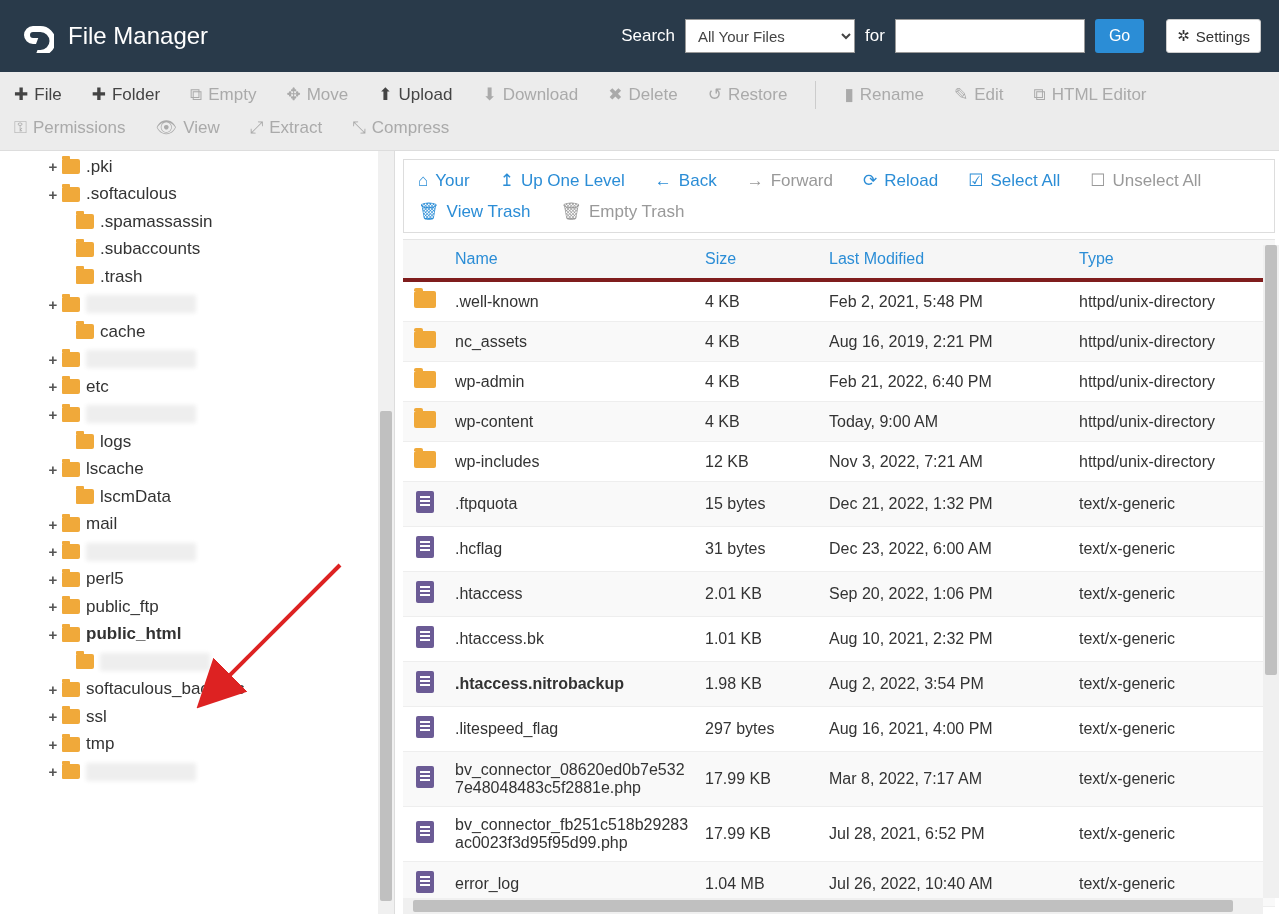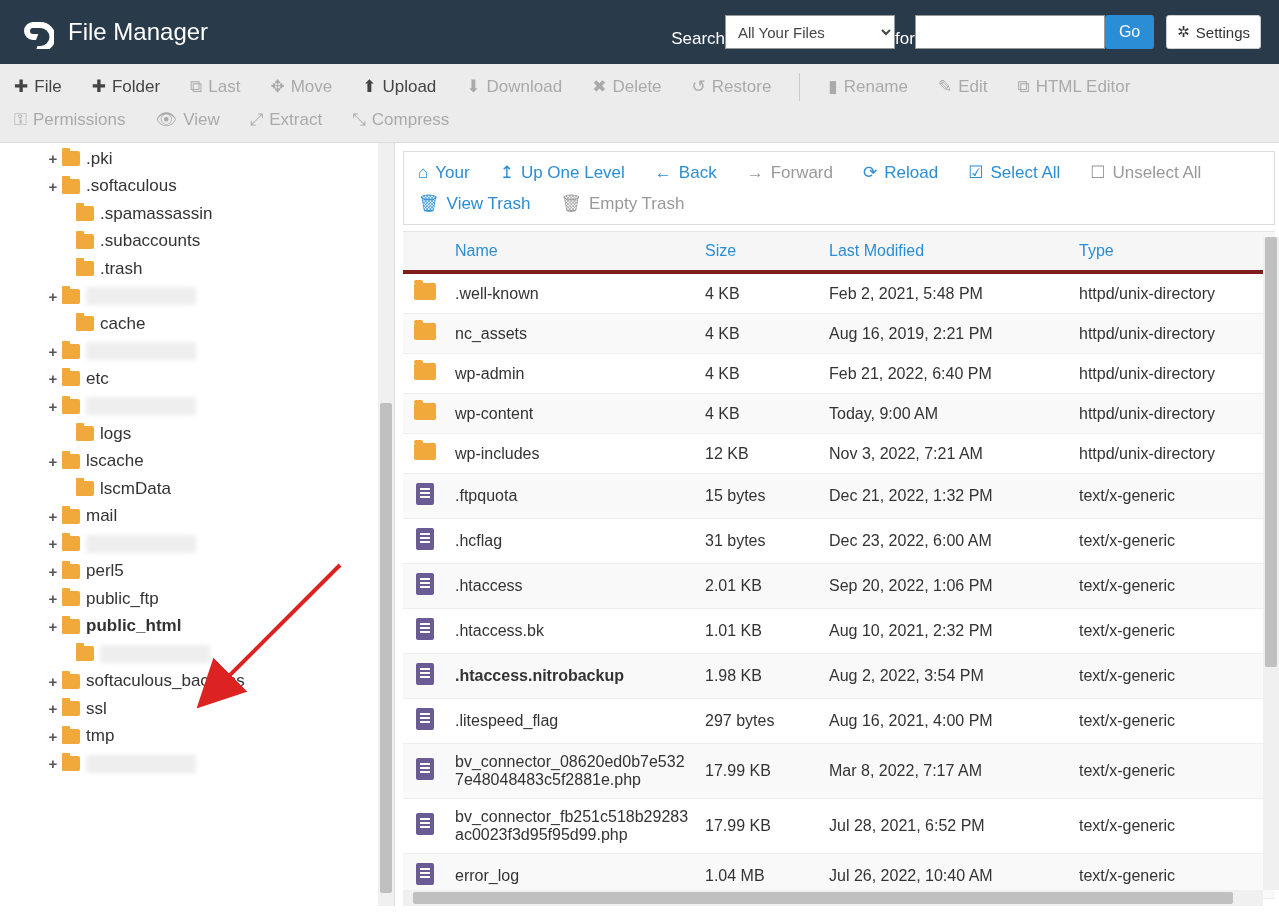--- a/index.html
+++ b/index.html
@@ -1,24 +1,24 @@
 <!DOCTYPE html>
 <html><head>
 <meta charset="utf-8">
 <style>
 * { box-sizing: border-box; margin: 0; padding: 0; }
 body { font-family: "Helvetica Neue", Arial, sans-serif; font-size: 14px; color: #333; overflow: hidden; width: 1279px; height: 915px; background: #fff; }
 
 
-.header { background: #293a4a; color: #fff; height: 64px; display: flex; align-items: center; padding: 0 18px; }
+.header { background: #293a4a; color: #fff; height: 72px; display: flex; align-items: center; padding: 0 18px; }
 .header .logo { display: flex; align-items: center; gap: 14px; }
 .header .logo svg { width: 36px; height: 36px; fill: #fff; }
 .header .title { font-size: 24px; font-weight: 400; }
 .header .spacer { flex: 1; }
-.header .search-area { display: flex; align-items: flex-end; font-size: 17px; }
+.header .search-area { display: flex; align-items: center; gap: 10px; font-size: 17px; }
 .header select { background: #fff; border: 1px solid #999; height: 34px; padding: 4px 8px; font-size: 15px; color: #444; width: 170px; }
 .header input[type=text] { background: #fff; border: 1px solid #999; height: 34px; width: 190px; padding: 4px 8px; }
 .header .go-btn { background: #2b8dd6; color: #fff; border: none; border-radius: 3px; height: 34px; padding: 0 14px; font-size: 16px; cursor: pointer; }
 .header .settings-btn { background: #fff; color: #333; border: 1px solid #ccc; border-radius: 3px; height: 34px; padding: 0 10px; font-size: 15px; margin-left: 12px; cursor: pointer; display: flex; align-items: center; gap: 6px; }
 
 
 .toolbar { background: #ececec; border-bottom: 1px solid #ddd; padding: 6px 12px; display: flex; flex-wrap: wrap; gap: 0px 26px; align-items: center; }
 .tb-item { display: inline-flex; align-items: center; gap: 6px; color: #444; font-size: 17px; padding: 6px 2px; cursor: pointer; }
 .tb-item.disabled { color: #aaa; cursor: default; }
 .tb-sep { width: 1px; background: #ccc; height: 28px; }
@@ -97,21 +97,21 @@
   <span class="tb-item">
       <span>✚</span>
       <span>File</span>
     </span>
   <span class="tb-item">
       <span>✚</span>
       <span>Folder</span>
     </span>
   <span class="tb-item disabled">
       <span>⧉</span>
-      <span>Last</span>
+      <span>Empty</span>
     </span>
   <span class="tb-item disabled">
       <span>✥</span>
       <span>Move</span>
     </span>
   <span class="tb-item">
       <span>⬆</span>
       <span>Upload</span>
     </span>
   <span class="tb-item disabled">

